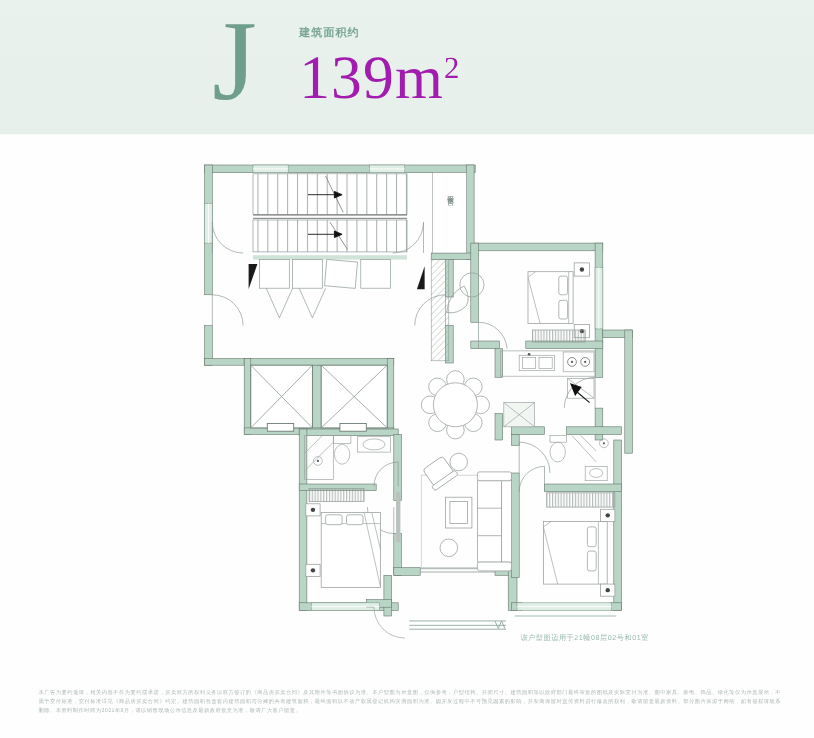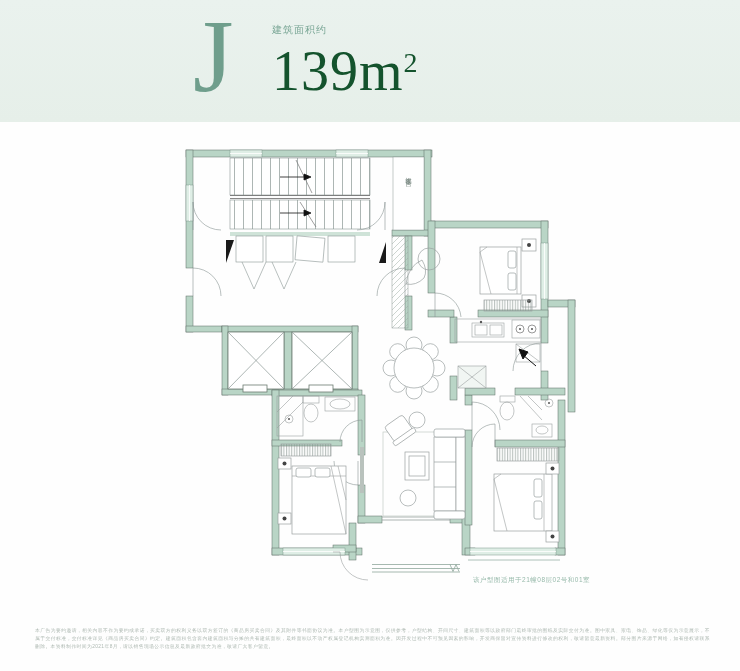--- a/index.html
+++ b/index.html
@@ -18,25 +18,25 @@
     font-size:104px;line-height:104px;font-weight:400;
     color:#6f9e8c;
   }
   .hdr{position:absolute;left:272px;top:20px;color:#6f9e8c;}
   .hdr-line1{
     font-family:"Liberation Serif",serif;font-weight:700;
     font-size:19px;letter-spacing:1px;white-space:nowrap;
   }
   .hdr-line1 .gap{display:inline-block;width:14px;}
   .hdr-line2{
-    font-size:10px;font-weight:400;letter-spacing:1px;margin-top:3px;color:#79a695;
+    font-size:10px;font-weight:700;letter-spacing:1px;margin-top:3px;color:#79a695;
   }
   .hdr-area{
     font-family:"Liberation Serif",serif;font-weight:400;
-    font-size:56px;line-height:50px;margin-top:1px;letter-spacing:1px;color:#14532d;
+    font-size:56px;line-height:50px;margin-top:1px;letter-spacing:1px;color:#a21caf;
   }
   .hdr-area sup{font-size:28px;vertical-align:18px;}
   .plan-svg{position:absolute;left:0;top:0;}
   .floor-note{
     position:absolute;right:150px;top:576px;
     font-size:6.5px;color:#96b9aa;letter-spacing:.5px;
   }
   .disclaimer{
     position:absolute;left:35px;top:627px;width:675px;
     font-size:4.8px;line-height:8px;color:#aeb9b2;

